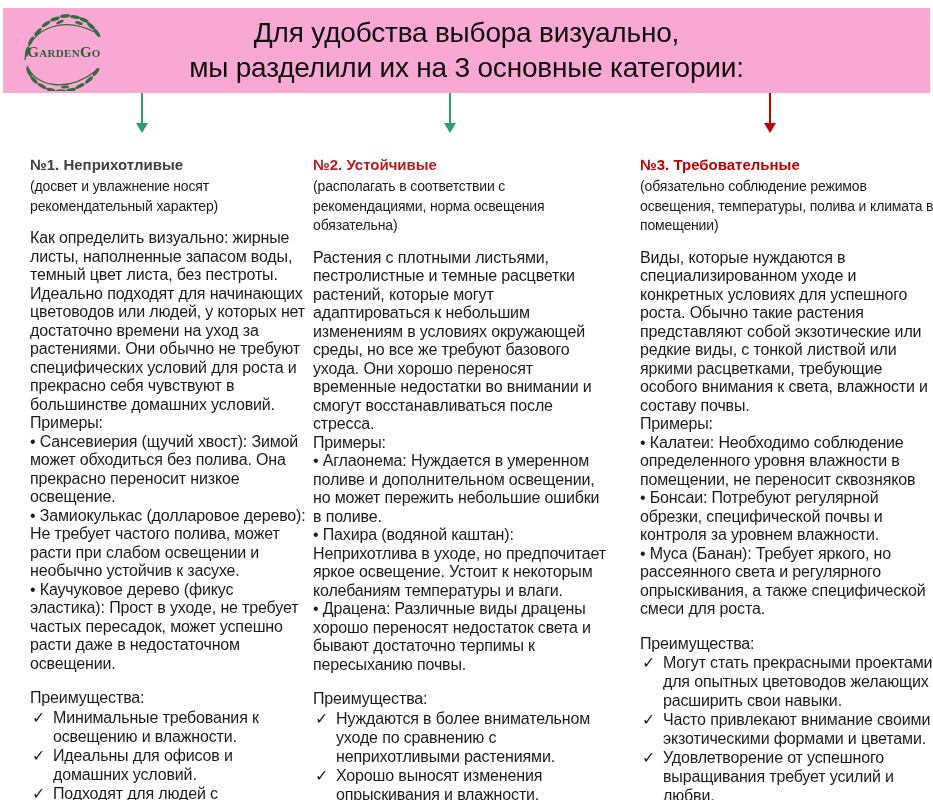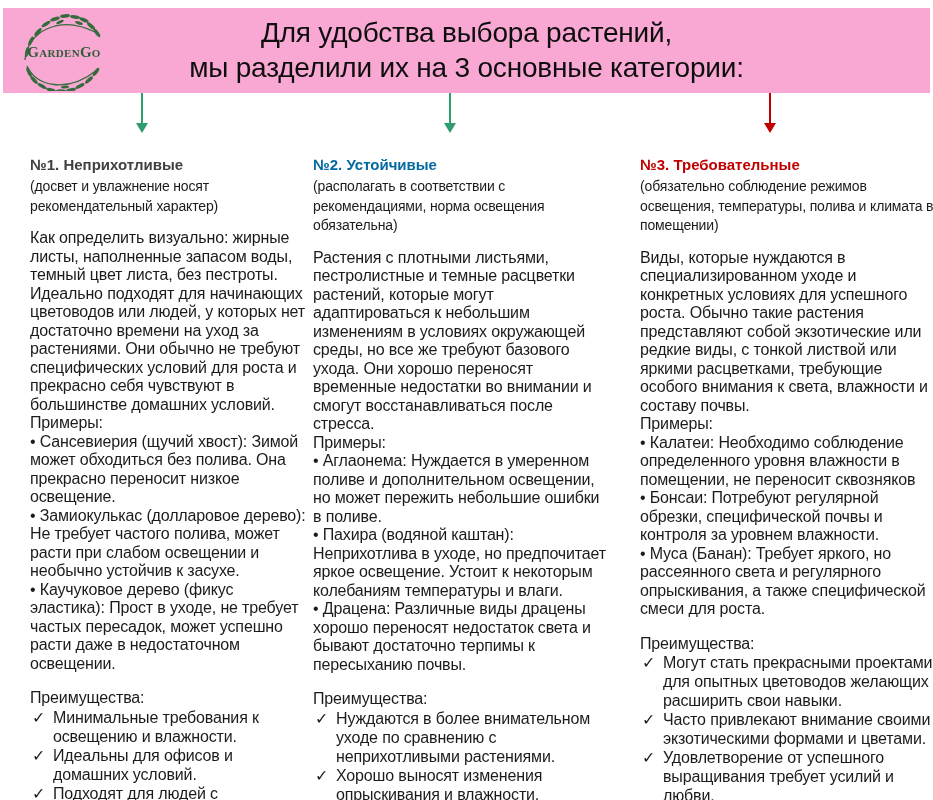--- a/index.html
+++ b/index.html
@@ -125,21 +125,21 @@
         <ellipse cx="54" cy="80" rx="5" ry="1.8" transform="rotate(-12 54 80)"></ellipse>
         <ellipse cx="63" cy="76" rx="5" ry="1.8" transform="rotate(-26 63 76)"></ellipse>
         <ellipse cx="72" cy="70" rx="5" ry="1.8" transform="rotate(-42 72 70)"></ellipse>
         <ellipse cx="79" cy="62" rx="5" ry="1.8" transform="rotate(-55 79 62)"></ellipse>
         <ellipse cx="48" cy="77" rx="4" ry="1.5" transform="rotate(-5 48 77)"></ellipse>
       </g>
     </svg>
     <div class="logo-text">GardenGo</div>
   </div>
   <div class="title-wrap">
-    <div class="title-line">Для удобства выбора растений,</div>
+    <div class="title-line">Для удобства выбора визуально,</div>
     <div class="title-line">мы разделили их на 3 основные категории:</div>
   </div>
 </header>
 
 <div class="arrow arrow-1">
   <div class="stem" style="background: rgb(47, 158, 109);"></div>
   <div class="head" style="border-top-color: rgb(47, 158, 109);"></div>
 </div>
 <div class="arrow arrow-2">
   <div class="stem" style="background: rgb(47, 158, 109);"></div>
@@ -163,21 +163,21 @@
       </ul>
     <p class="list-label advantages-label">Преимущества:</p>
     <ul class="advantages">
         <li>Минимальные требования к освещению и влажности.</li>
         <li>Идеальны для офисов и домашних условий.</li>
         <li>Подходят для людей с ограниченным временем на уход за растениями.</li>
       </ul>
   </section>
 
   <section class="col">
-    <h2 class="col-heading" style="color: #0369a1;">№2. Устойчивые</h2>
+    <h2 class="col-heading" style="color: #b91c1c;">№2. Устойчивые</h2>
     <p class="col-subtitle">(располагать в соответствии с рекомендациями, норма освещения обязательна)</p>
     <p class="col-desc">Растения с плотными листьями, пестролистные и темные расцветки растений, которые могут адаптироваться к небольшим изменениям в условиях окружающей среды, но все же требуют базового ухода. Они хорошо переносят временные недостатки во внимании и смогут восстанавливаться после стресса.</p>
     <p class="list-label">Примеры:</p>
     <ul class="examples">
         <li>Аглаонема: Нуждается в умеренном поливе и дополнительном освещении, но может пережить небольшие ошибки в поливе.</li>
         <li>Пахира (водяной каштан): Неприхотлива в уходе, но предпочитает яркое освещение. Устоит к некоторым колебаниям температуры и влаги.</li>
         <li>Драцена: Различные виды драцены хорошо переносят недостаток света и бывают достаточно терпимы к пересыханию почвы.</li>
       </ul>
     <p class="list-label advantages-label">Преимущества:</p>
     <ul class="advantages">

